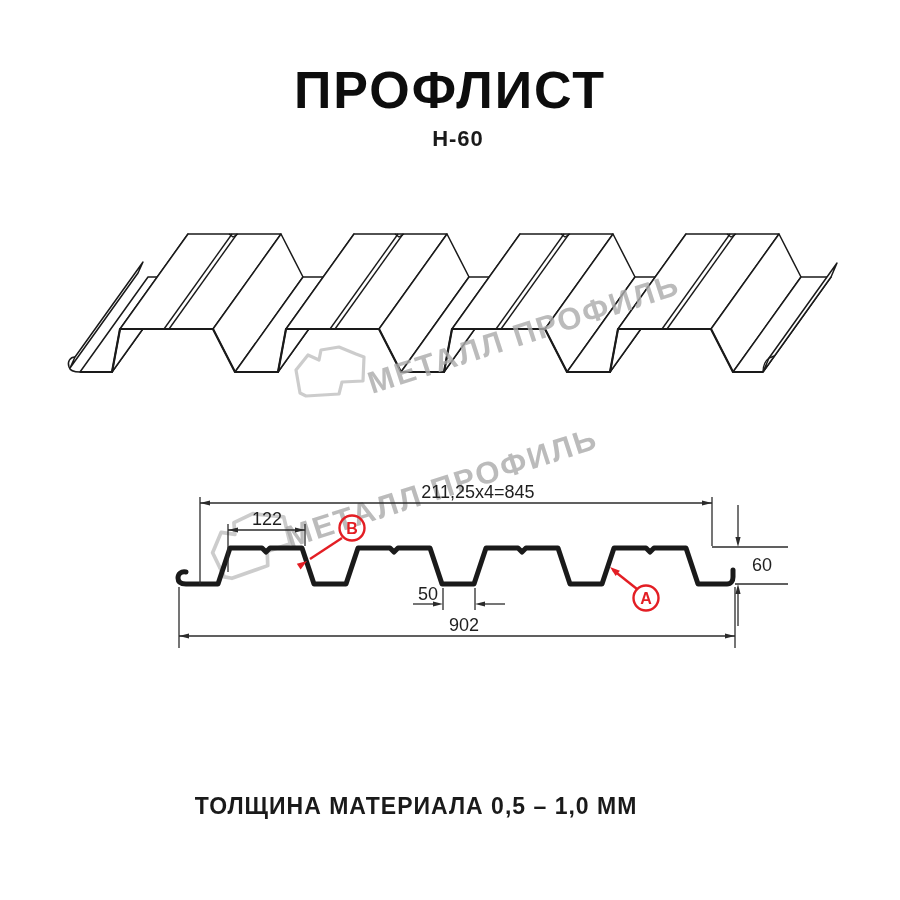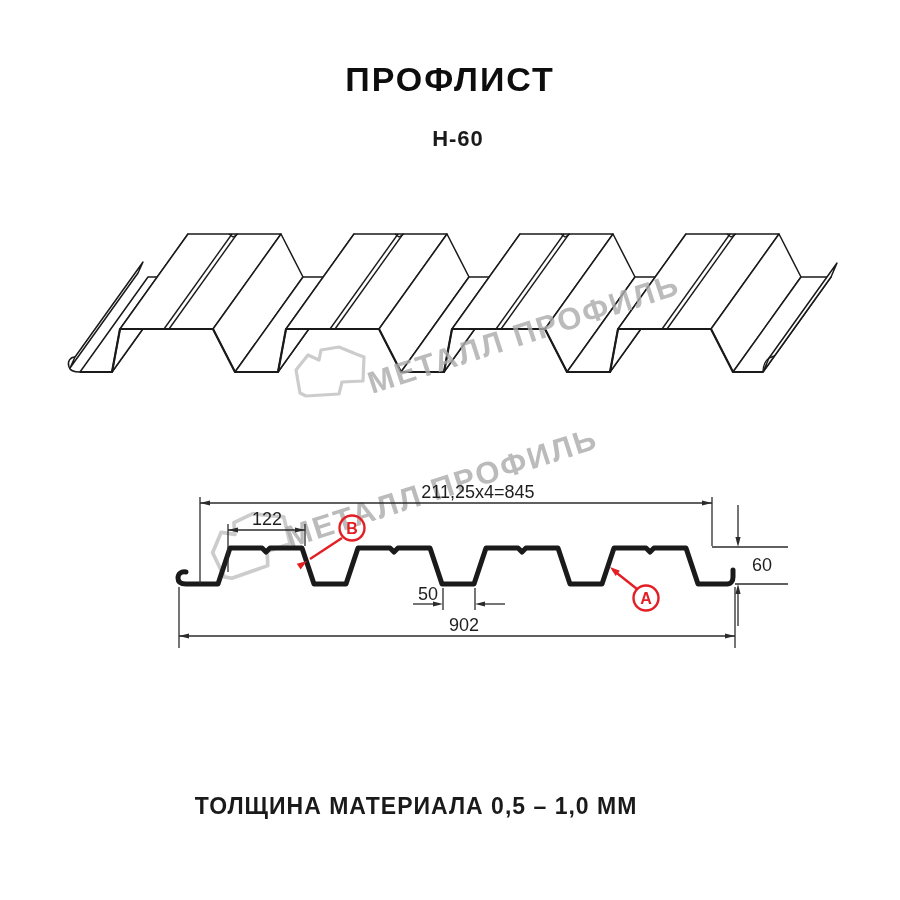--- a/index.html
+++ b/index.html
@@ -1,18 +1,18 @@
 <!DOCTYPE html>
 <html><head>
 <meta charset="utf-8">
 <style>
   html,body{margin:0;padding:0;background:#ffffff;}
   body{width:900px;height:900px;position:relative;font-family:"Liberation Sans",sans-serif;overflow:hidden;}
   .title{position:absolute;top:60px;left:0;width:900px;text-align:center;
-         font-size:34px;font-weight:bold;color:#0d0d0d;letter-spacing:2px;}
+         font-size:52px;font-weight:bold;color:#0d0d0d;letter-spacing:2px;}
   .subtitle{position:absolute;top:126px;left:8px;width:900px;text-align:center;
          font-size:22px;font-weight:bold;color:#1a1a1a;letter-spacing:1px;}
   .footer{position:absolute;top:793px;left:0;width:832px;text-align:center;
          font-size:23px;font-weight:bold;color:#1a1a1a;letter-spacing:1px;}
   svg{position:absolute;top:0;left:0;}
   .face{fill:#ffffff;stroke:#1a1a1a;stroke-width:1.5;stroke-linejoin:round;}
   .fold{fill:none;stroke:#1a1a1a;stroke-width:1.4;}
   .cutline{fill:none;stroke:#1a1a1a;stroke-width:2.2;stroke-linejoin:round;}
   .wmtext{font-size:31px;font-weight:bold;letter-spacing:2px;fill:#ababab;opacity:.8;}
   .wmlogo{fill:none;stroke:#c6c6c6;stroke-width:3.2;stroke-linejoin:round;opacity:.9;}

